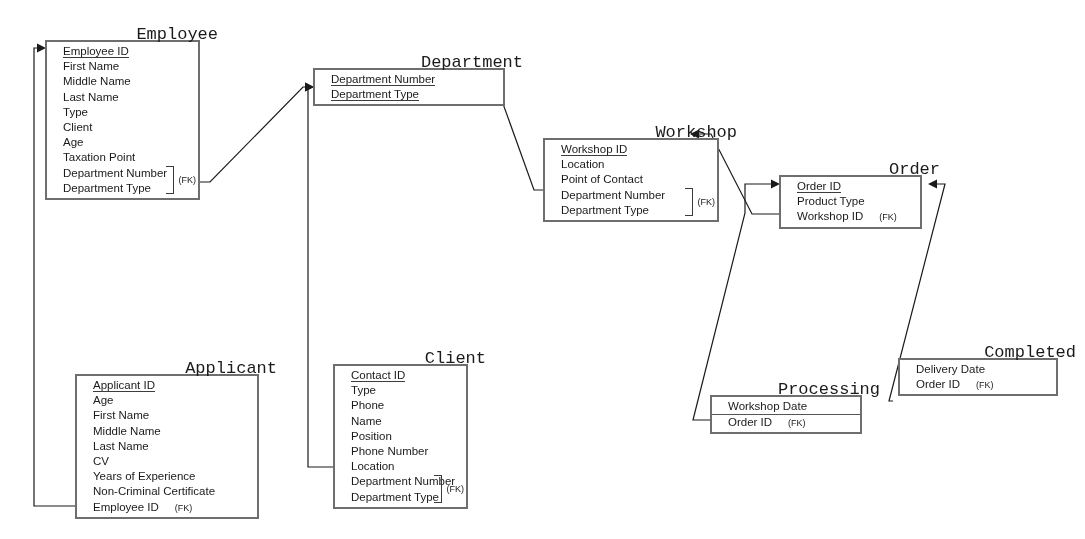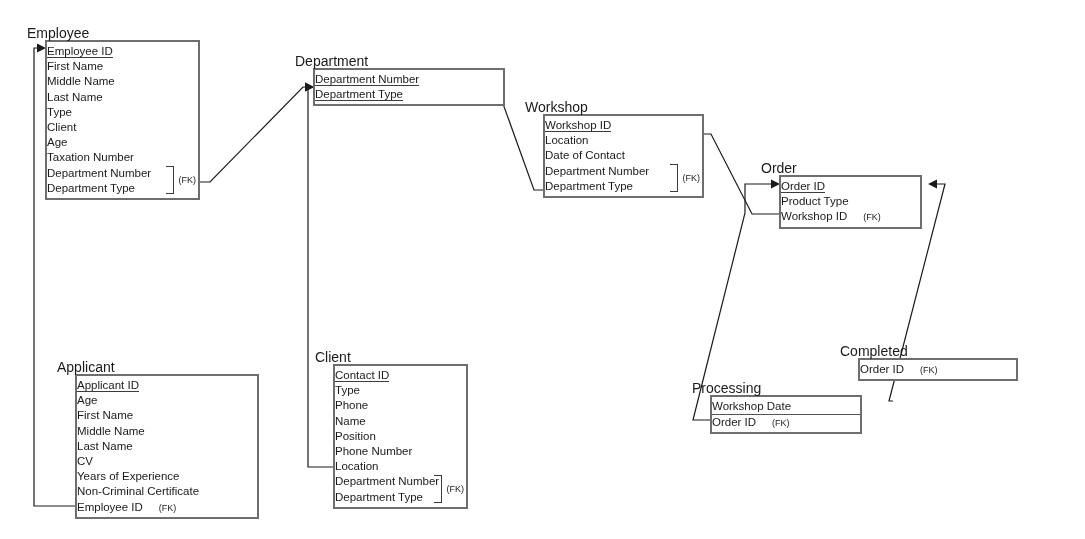--- a/index.html
+++ b/index.html
@@ -9,25 +9,25 @@
   }
   #wires{position:absolute;left:0;top:0;width:1085px;height:539px;pointer-events:none;}
   #wires path{stroke:#1a1a1a;stroke-width:1.2;fill:none;}
   #wires polygon{fill:#1a1a1a;stroke:none;}
   .entity-box{
     position:absolute;background:#ffffff;border:2px solid #6e6e6e;
     box-sizing:border-box;padding:2px 0;
   }
   .entity-title{
     position:absolute;left:-20px;right:-20px;top:-17px;height:15px;
-    text-align:left;font-size:14px;color:#1a1a1a;white-space:nowrap;
+    text-align:right;font-size:17px;color:#1a1a1a;white-space:nowrap;font-family:Liberation Mono, monospace;
   }
   .attr-row{
     position:relative;height:15.2px;line-height:15.2px;font-size:11.5px;
-    padding-left:0;white-space:nowrap;color:#1a1a1a;
+    padding-left:16px;white-space:nowrap;color:#1a1a1a;
   }
   .attr-row.sep{border-bottom:1px solid #555;}
   .attr-name.pk{border-bottom:1.5px solid #3c3c3c;padding-bottom:0px;}
   .fk-inline{font-size:9px;margin-left:16px;color:#1a1a1a;}
   .fk-bracket{
     position:absolute;right:24px;bottom:4px;width:7px;height:26px;
     border-top:1.5px solid #3c3c3c;border-right:1.5px solid #3c3c3c;border-bottom:1.5px solid #3c3c3c;
   }
   .fk-bracket-label{
     position:absolute;right:2px;bottom:13px;font-size:9px;color:#1a1a1a;
@@ -56,36 +56,36 @@
   <div id="entities">
       <div class="entity-box" style="left: 45px; top: 40px; width: 155px;">
         <div class="entity-title">Employee</div>
         <div class="attr-row"><span class="attr-name pk">Employee ID</span></div>
         <div class="attr-row"><span class="attr-name">First Name</span></div>
         <div class="attr-row"><span class="attr-name">Middle Name</span></div>
         <div class="attr-row"><span class="attr-name">Last Name</span></div>
         <div class="attr-row"><span class="attr-name">Type</span></div>
         <div class="attr-row"><span class="attr-name">Client</span></div>
         <div class="attr-row"><span class="attr-name">Age</span></div>
-        <div class="attr-row"><span class="attr-name">Taxation Number</span></div>
+        <div class="attr-row"><span class="attr-name">Taxation Point</span></div>
         <div class="attr-row"><span class="attr-name">Department Number</span></div>
         <div class="attr-row"><span class="attr-name">Department Type</span></div>
         <div class="fk-bracket"></div>
         <span class="fk-bracket-label">(FK)</span>
       </div>
       <div class="entity-box" style="left: 313px; top: 68px; width: 192px;">
         <div class="entity-title">Department</div>
         <div class="attr-row"><span class="attr-name pk">Department Number</span></div>
         <div class="attr-row"><span class="attr-name pk">Department Type</span></div>
       </div>
-      <div class="entity-box" style="left: 543px; top: 114px; width: 161px;">
+      <div class="entity-box" style="left: 543px; top: 138px; width: 176px;">
         <div class="entity-title">Workshop</div>
         <div class="attr-row"><span class="attr-name pk">Workshop ID</span></div>
         <div class="attr-row"><span class="attr-name">Location</span></div>
-        <div class="attr-row"><span class="attr-name">Date of Contact</span></div>
+        <div class="attr-row"><span class="attr-name">Point of Contact</span></div>
         <div class="attr-row"><span class="attr-name">Department Number</span></div>
         <div class="attr-row"><span class="attr-name">Department Type</span></div>
         <div class="fk-bracket"></div>
         <span class="fk-bracket-label">(FK)</span>
       </div>
       <div class="entity-box" style="left: 779px; top: 175px; width: 143px;">
         <div class="entity-title">Order</div>
         <div class="attr-row"><span class="attr-name pk">Order ID</span></div>
         <div class="attr-row"><span class="attr-name">Product Type</span></div>
         <div class="attr-row"><span class="attr-name">Workshop ID</span><span class="fk-inline">(FK)</span></div>
@@ -114,18 +114,19 @@
         <div class="attr-row"><span class="attr-name">CV</span></div>
         <div class="attr-row"><span class="attr-name">Years of Experience</span></div>
         <div class="attr-row"><span class="attr-name">Non-Criminal Certificate</span></div>
         <div class="attr-row"><span class="attr-name">Employee ID</span><span class="fk-inline">(FK)</span></div>
       </div>
       <div class="entity-box" style="left: 710px; top: 395px; width: 152px;">
         <div class="entity-title">Processing</div>
         <div class="attr-row sep"><span class="attr-name">Workshop Date</span></div>
         <div class="attr-row"><span class="attr-name">Order ID</span><span class="fk-inline">(FK)</span></div>
       </div>
-      <div class="entity-box" style="left: 858px; top: 358px; width: 160px;">
+      <div class="entity-box" style="left: 898px; top: 358px; width: 160px;">
         <div class="entity-title">Completed</div>
+        <div class="attr-row"><span class="attr-name">Delivery Date</span></div>
         <div class="attr-row"><span class="attr-name">Order ID</span><span class="fk-inline">(FK)</span></div>
       </div>
     </div>
 </div>
 
 </body></html>

